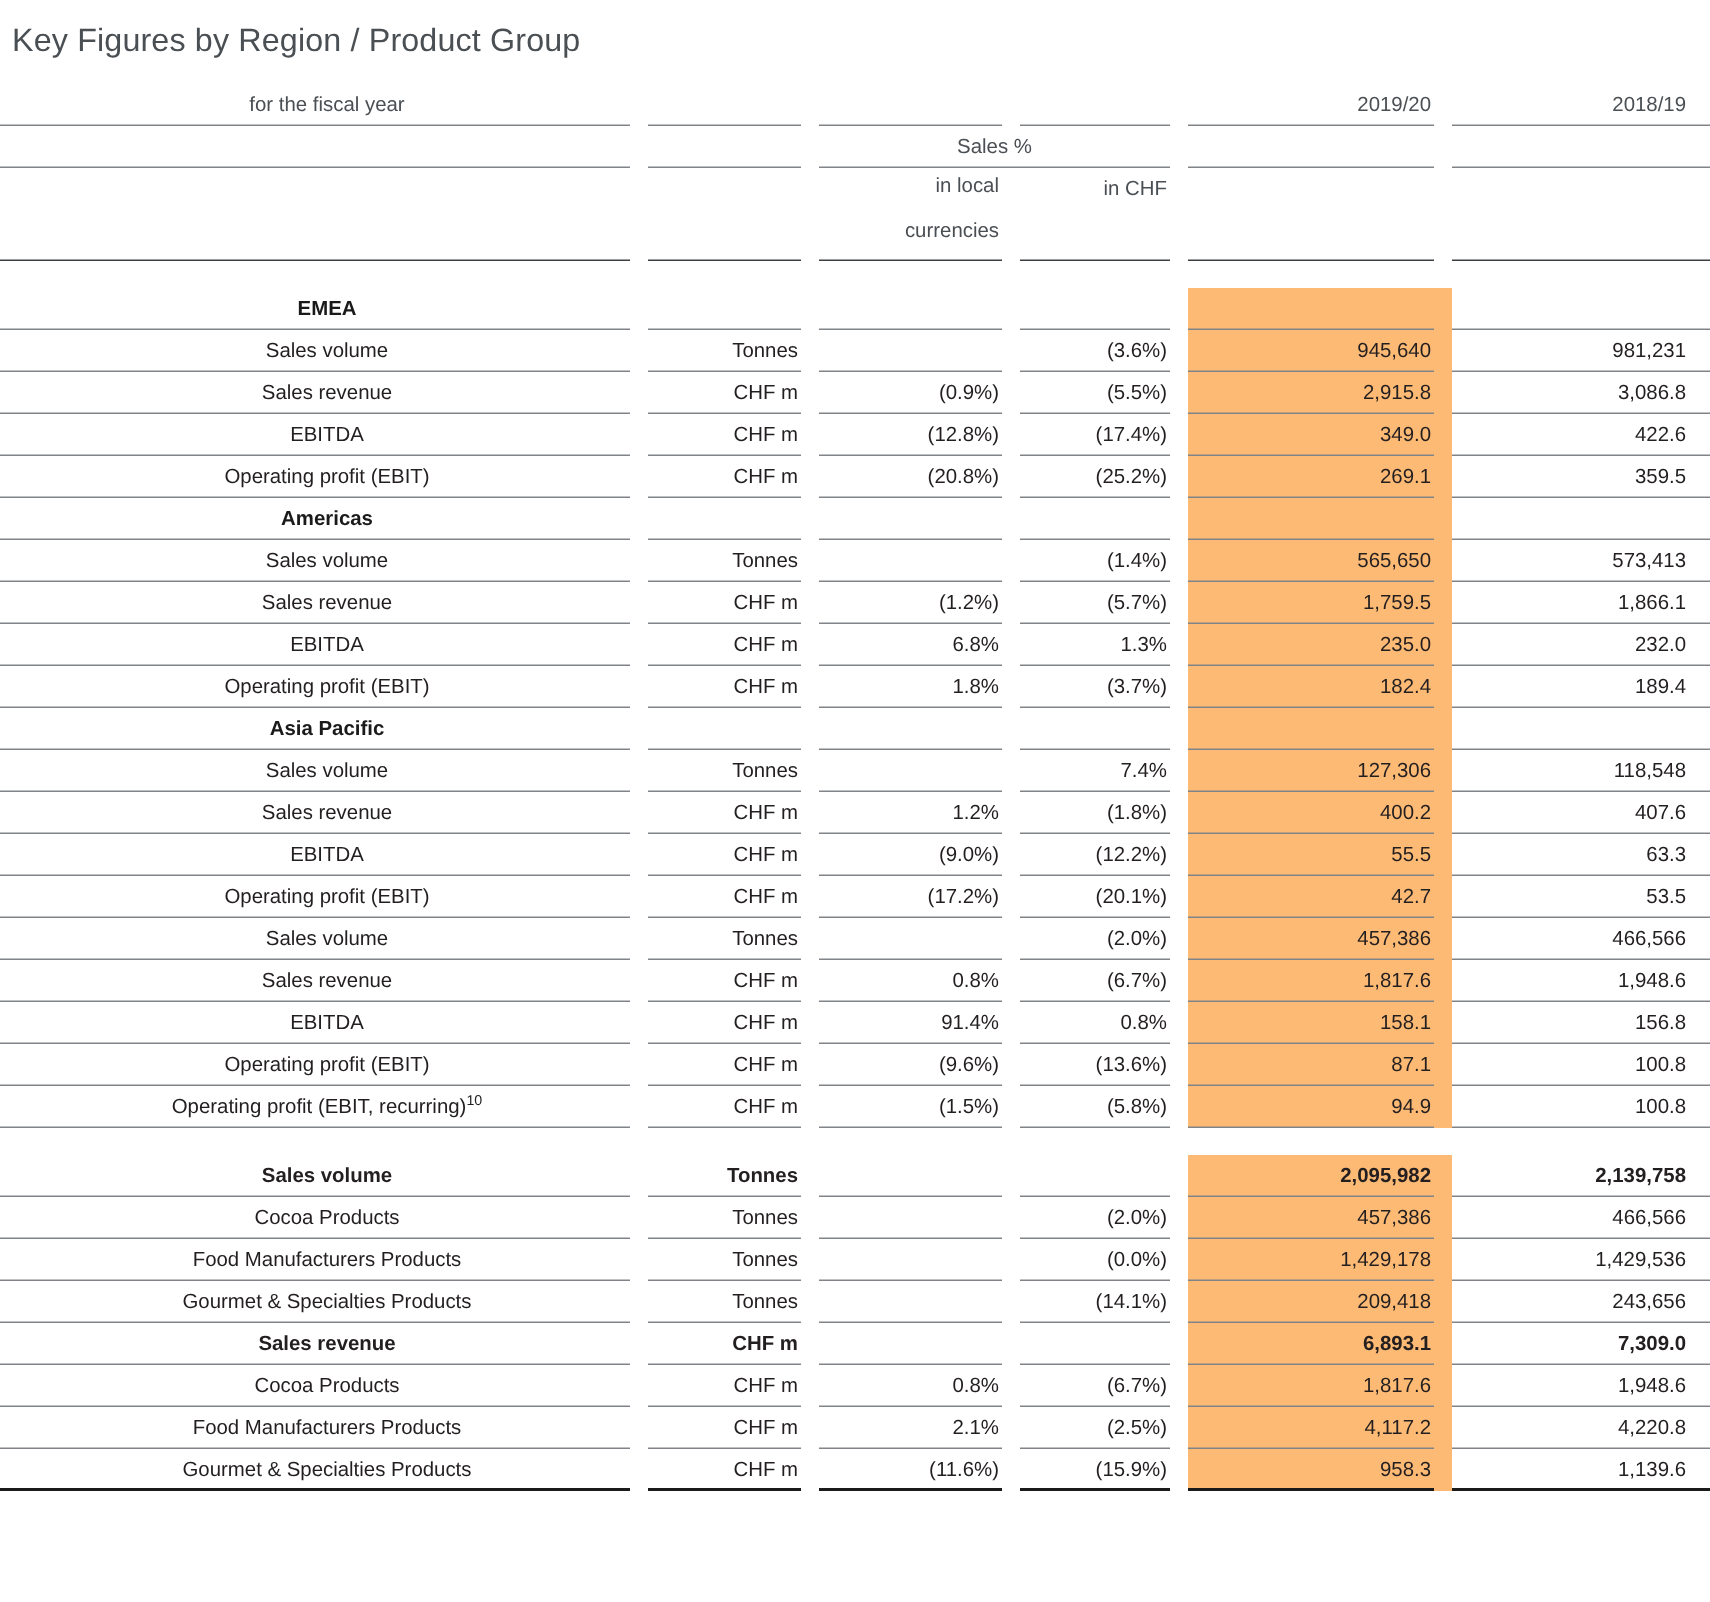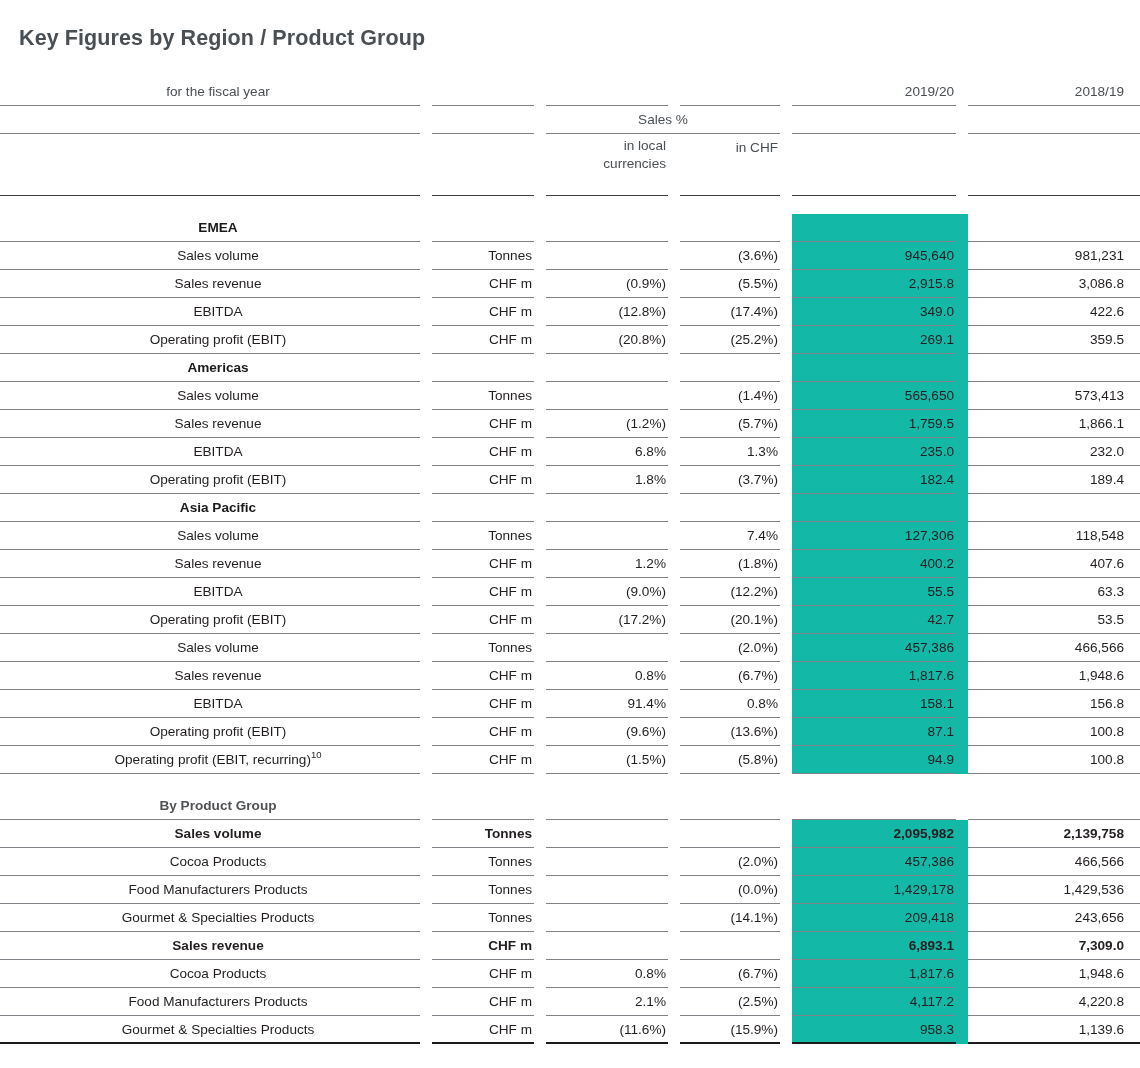--- a/index.html
+++ b/index.html
@@ -19,25 +19,25 @@
     position: relative;
     width: 1140px;
     height: 1068px;
     box-sizing: border-box;
     overflow: hidden;
   }
 
   
   .doc-title {
     font-size: 21.5px;
-    font-weight: 700;
+    font-weight: 400;
     color: #4a4f54;
     letter-spacing: .1px;
     padding: 6px 0 0 4px;
-    margin: 15px;
+    margin: 4px;
     height: 42px;
     line-height: 34px;
     white-space: nowrap;
   }
 
   
   table.kf {
     width: 1140px;
     border-collapse: collapse;
     table-layout: fixed;
@@ -83,21 +83,21 @@
   
   .tl { text-align: center;  padding-left: 4px; }
   .tr { text-align: right; padding-right: 14px; }
   .tr.last { padding-right: 16px; }
   .tc { text-align: center; }
 
   .bold  { font-weight: 700; }
   .hdr   { color: #4a4f54; }
 
   
-  .shade { background: #14b8a6; }
+  .shade { background: #fdba74; }
   .shade .cell { }
 
   
   .sec-head .cell {
     font-weight: 700;
     color: #4f5255;
     height: 28px;
     line-height: 28px;
   }
   .grp-head .cell {
@@ -116,20 +116,21 @@
     font-size: 9.5px;
     vertical-align: super;
     line-height: 0;
   }
 
   .two-line {
     white-space: normal;
     line-height: 18px;
     text-align: right;
     padding-right: 14px;
+    gap: 12px;
   }
 </style>
 </head>
 <body>
 
 <div class="page">
 
   <h1 class="doc-title">Key Figures by Region / Product Group</h1>
 
   <table class="kf">
@@ -635,40 +636,20 @@
           <td>
             <div class="cell"></div>
           </td>
           <td>
             <div class="cell"></div>
           </td>
           <td>
             <div class="cell"></div>
           </td>
         </tr>
-        <tr class="sec-head">
-          <td>
-            <div class="cell tl rule-b">By Product Group</div>
-          </td>
-          <td>
-            <div class="cell tr rule-b"></div>
-          </td>
-          <td>
-            <div class="cell tr rule-b"></div>
-          </td>
-          <td>
-            <div class="cell tr rule-b"></div>
-          </td>
-          <td>
-            <div class="cell tr rule-b"></div>
-          </td>
-          <td>
-            <div class="cell tr last rule-b"></div>
-          </td>
-        </tr>
         <tr>
           <td>
             <div class="cell tl rule-b bold">Sales volume</div>
           </td>
           <td>
             <div class="cell tr rule-b bold">Tonnes</div>
           </td>
           <td>
             <div class="cell tr rule-b bold"></div>
           </td>

